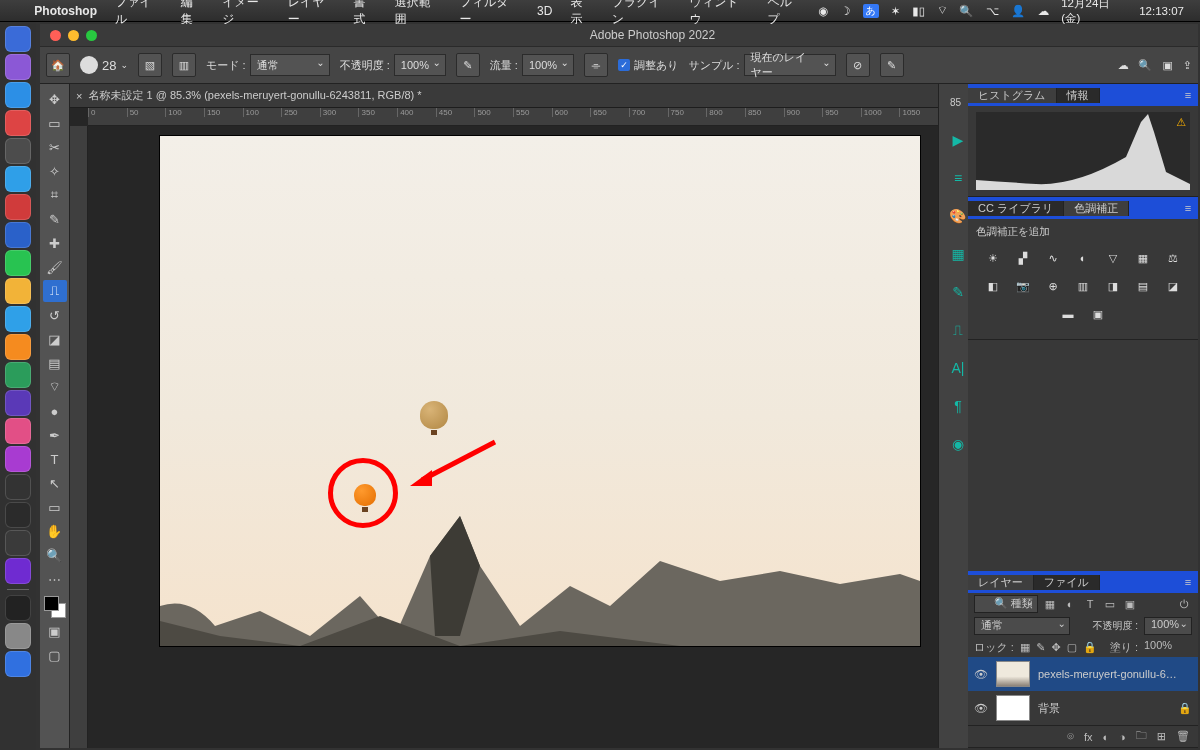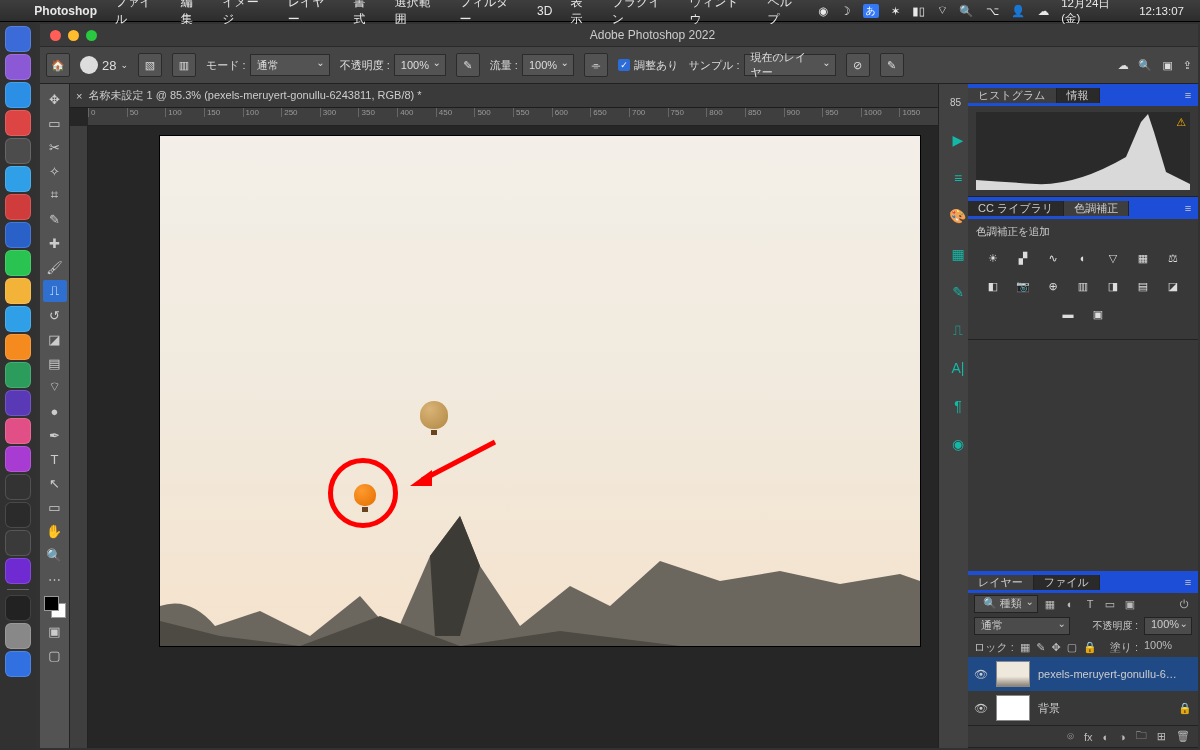--- a/index.html
+++ b/index.html
@@ -81,21 +81,21 @@
   .lyr-strip{ height:22px; display:flex; align-items:center; gap:6px; padding:0 6px; }
   .lyr-strip .dd{ flex:0 0 auto; height:18px; background:#4b4b4b; border:1px solid #222; padding:0 16px 0 6px; position:relative;}
   .lyr-strip .dd::after{content:"⌄";position:absolute;right:3px;top:0;font-size:10px;}
   .lyr-row{ height:34px; display:flex; align-items:center; padding:0 6px; gap:8px;}
   .lyr-row.sel{ background:#204a86;}
   .eye{width:14px;text-align:center;}
   .thumb{ width:34px; height:26px; background:#fff; border:1px solid #888;}
   .thumb.img{background:linear-gradient(#efe9dd 60%,#8c8278);}
   .lock{margin-left:auto;}
   .layer-search{height:22px;display:flex;align-items:center;gap:4px;padding:0 6px;}
-  .layer-search .sdd{flex:0 0 64px;height:18px;background:#4b4b4b;border:1px solid #222;position:relative;padding-left:8px;}
+  .layer-search .sdd{flex:0 0 64px;height:18px;background:#4b4b4b;border:1px solid #222;position:relative;padding-left:19px;}
   .layer-search .sdd::after{content:"⌄";position:absolute;right:3px;top:0;font-size:10px;}
   .layer-search .ic{width:16px;text-align:center;color:#bbb;}
   .lockrow{height:20px;display:flex;align-items:center;gap:6px;padding:0 6px;color:#bbb;}
   svg{display:block}
 </style>
 </head>
 <body>
 
 <div class="menubar">
   <div class="apple"></div>

